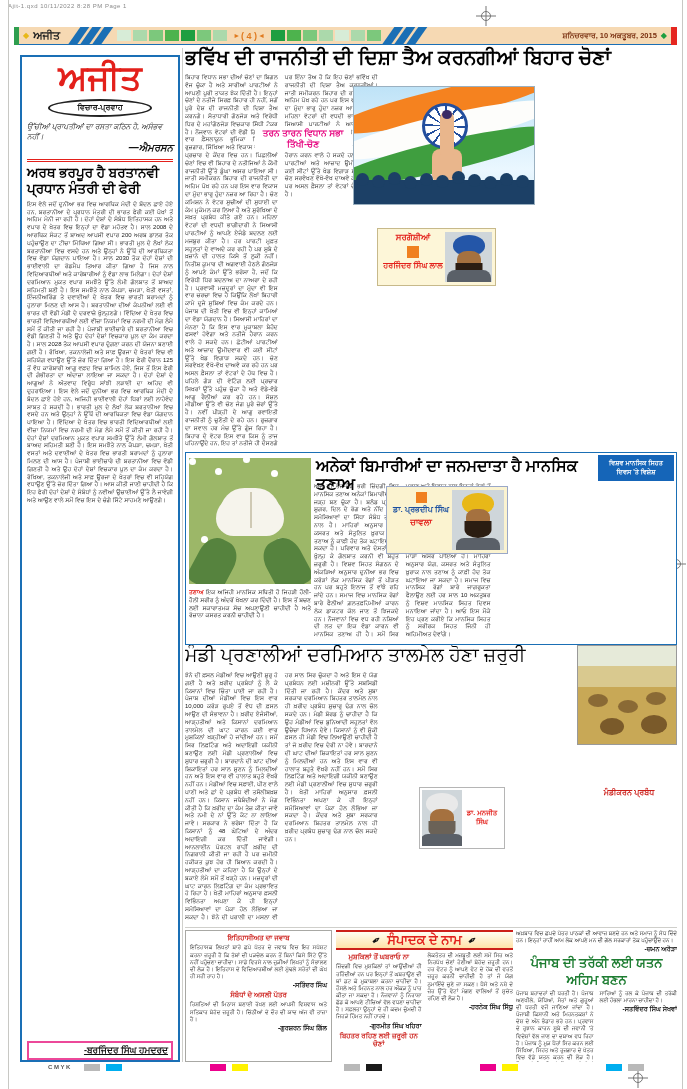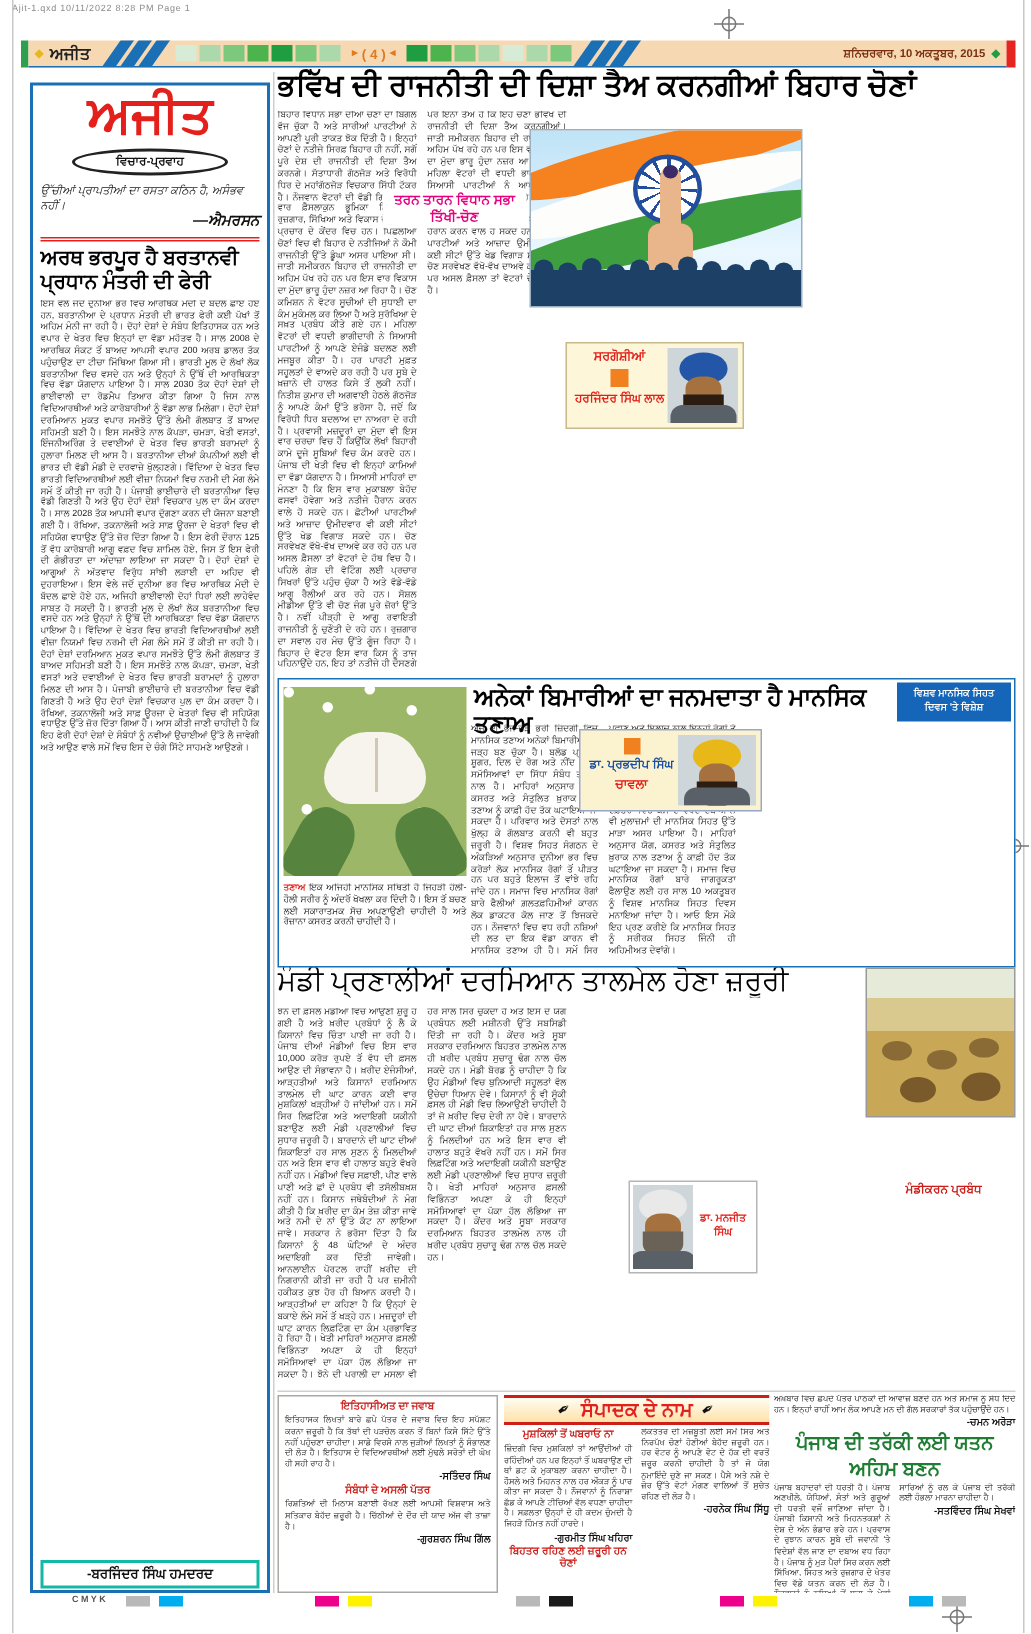--- a/index.html
+++ b/index.html
@@ -42,21 +42,21 @@
   .vrule { position:absolute; left:182px; top:48px; width:1px; height:1014px; background:#cfcfcb; }
   
   .editorial { position:absolute; left:20px; top:55px; width:160px; height:1007px; border:2px solid #1a6fb5; background:#fff; padding:3px 5px; }
   .ed-logo { font-family:"Liberation Serif", serif; font-weight:bold; font-size:34px; color:#e3201b; text-align:center; line-height:1.05; }
   .ed-oval { width:104px; margin:3px auto 0; border:2px solid #222; border-radius:50%; font-size:8px; font-weight:bold; text-align:center; padding:2px 0; }
   .ed-quote { font-size:7.5px; font-style:italic; line-height:1.35; margin-top:5px; color:#222; }
   .ed-quote-author { text-align:right; font-weight:bold; font-style:italic; font-size:10px; }
   .ed-rule { border-top:3px double #e3201b; margin:5px 0 3px; }
   .ed-headline { font-size:13.5px; font-weight:bold; line-height:1.18; margin-bottom:4px; color:#000; }
   .ed-body { font-size:6px; line-height:1.3; text-align:justify; height:836px; overflow:hidden; color:#1a1a1a; }
-  .ed-sig { border:2px solid #14b8a6; margin-top:4px; padding:2px 3px; font-weight:bold; font-size:9px; text-align:center; color:#111; }
+  .ed-sig { border:2px solid #ec4899; margin-top:4px; padding:2px 3px; font-weight:bold; font-size:9px; text-align:right; color:#111;text-decoration:underline; }
   
   .a-body { column-fill:auto; column-gap:7px; font-size:6px; line-height:1.3; text-align:justify; color:#1a1a1a; overflow:hidden; }
   .cross { font-weight:bold; text-align:center; background:#fff; line-height:1.2; }
   
   .article1 { position:absolute; left:185px; top:46px; width:492px; height:406px; }
   .a1-headline { font-size:20px; font-weight:bold; color:#000; white-space:nowrap; overflow:hidden; }
   .a1-body { position:absolute; left:0; top:28px; width:492px; height:376px; column-count:5; }
   .a1-cross { position:absolute; left:70px; top:80px; width:96px; color:#e6007e; font-size:9px; padding:2px 0; }
   .a1-ill { position:absolute; left:168px; top:40px; width:182px; height:119px; border:1px solid #9ab0c0; overflow:hidden; background:linear-gradient(#bfe3f7,#eaf7ff 70%,#d8ecf7); }
   .fl-band { position:absolute; left:-25px; width:230px; height:30px; border-radius:50%; }
@@ -87,21 +87,21 @@
   .a2-badge { position:absolute; right:2px; top:2px; width:76px; height:26px; background:#1565b8; color:#fff; font-size:6.5px; font-weight:bold; text-align:center; padding:3px 2px; line-height:1.4; }
   .a2-ill { position:absolute; left:3px; top:5px; width:122px; height:126px; background:#9cb768; overflow:hidden; }
   .hand { position:absolute; width:38px; height:52px; background:#56833e; border-radius:40% 40% 20% 20%; }
   .hand.l { left:6px; bottom:-6px; transform:rotate(28deg); }
   .hand.r { right:6px; bottom:-6px; transform:rotate(-28deg); }
   .brain { position:absolute; left:31px; top:30px; width:60px; height:44px; background:#f6f4ec; border-radius:30px 30px 24px 24px;
     box-shadow:-6px 6px 0 -2px #f6f4ec,6px 6px 0 -2px #f6f4ec; }
   .brain::before { content:""; position:absolute; left:50%; top:4px; bottom:4px; width:2px; background:#cfc9b4; }
   .flower { position:absolute; width:7px; height:7px; border-radius:50%; background:#fff;
     box-shadow:26px 10px 0 #fff,54px -2px 0 #fff,82px 12px 0 #fff,12px 78px 0 #fff,88px 80px 0 #fff; }
-  .a2-author { position:absolute; left:200px; top:33px; width:122px; height:55px; background:#fbf3d0; border:1px solid #9aa8c8; display:flex; padding:3px; }
+  .a2-author { position:absolute; left:200px; top:33px; width:122px; height:68px; background:#fbf3d0; border:1px solid #9aa8c8; display:flex; padding:3px; }
   .a2-author .txt { width:62px; text-align:center; font-weight:bold; }
   .a2-author .osq { width:11px; height:11px; background:#f08020; margin:2px auto; }
   .a2-author .nm1 { color:#1a4fa0; font-size:8px; line-height:1.2; }
   .a2-author .nm2 { color:#e3201b; font-size:8.5px; margin-top:2px; }
   .a2-body { position:absolute; left:128px; top:30px; width:360px; height:158px; column-count:4; }
   .a2-body2 { position:absolute; left:3px; top:136px; width:122px; height:53px; font-size:6px; line-height:1.3; text-align:justify; overflow:hidden; }
   .a2-body2 b.lead { color:#e3201b; font-weight:bold; }
   
   .article3 { position:absolute; left:185px; top:645px; width:492px; height:281px; }
   .a3-headline { font-size:19px; font-weight:normal; width:396px; line-height:1.05; white-space:nowrap; overflow:hidden; color:#000; }

